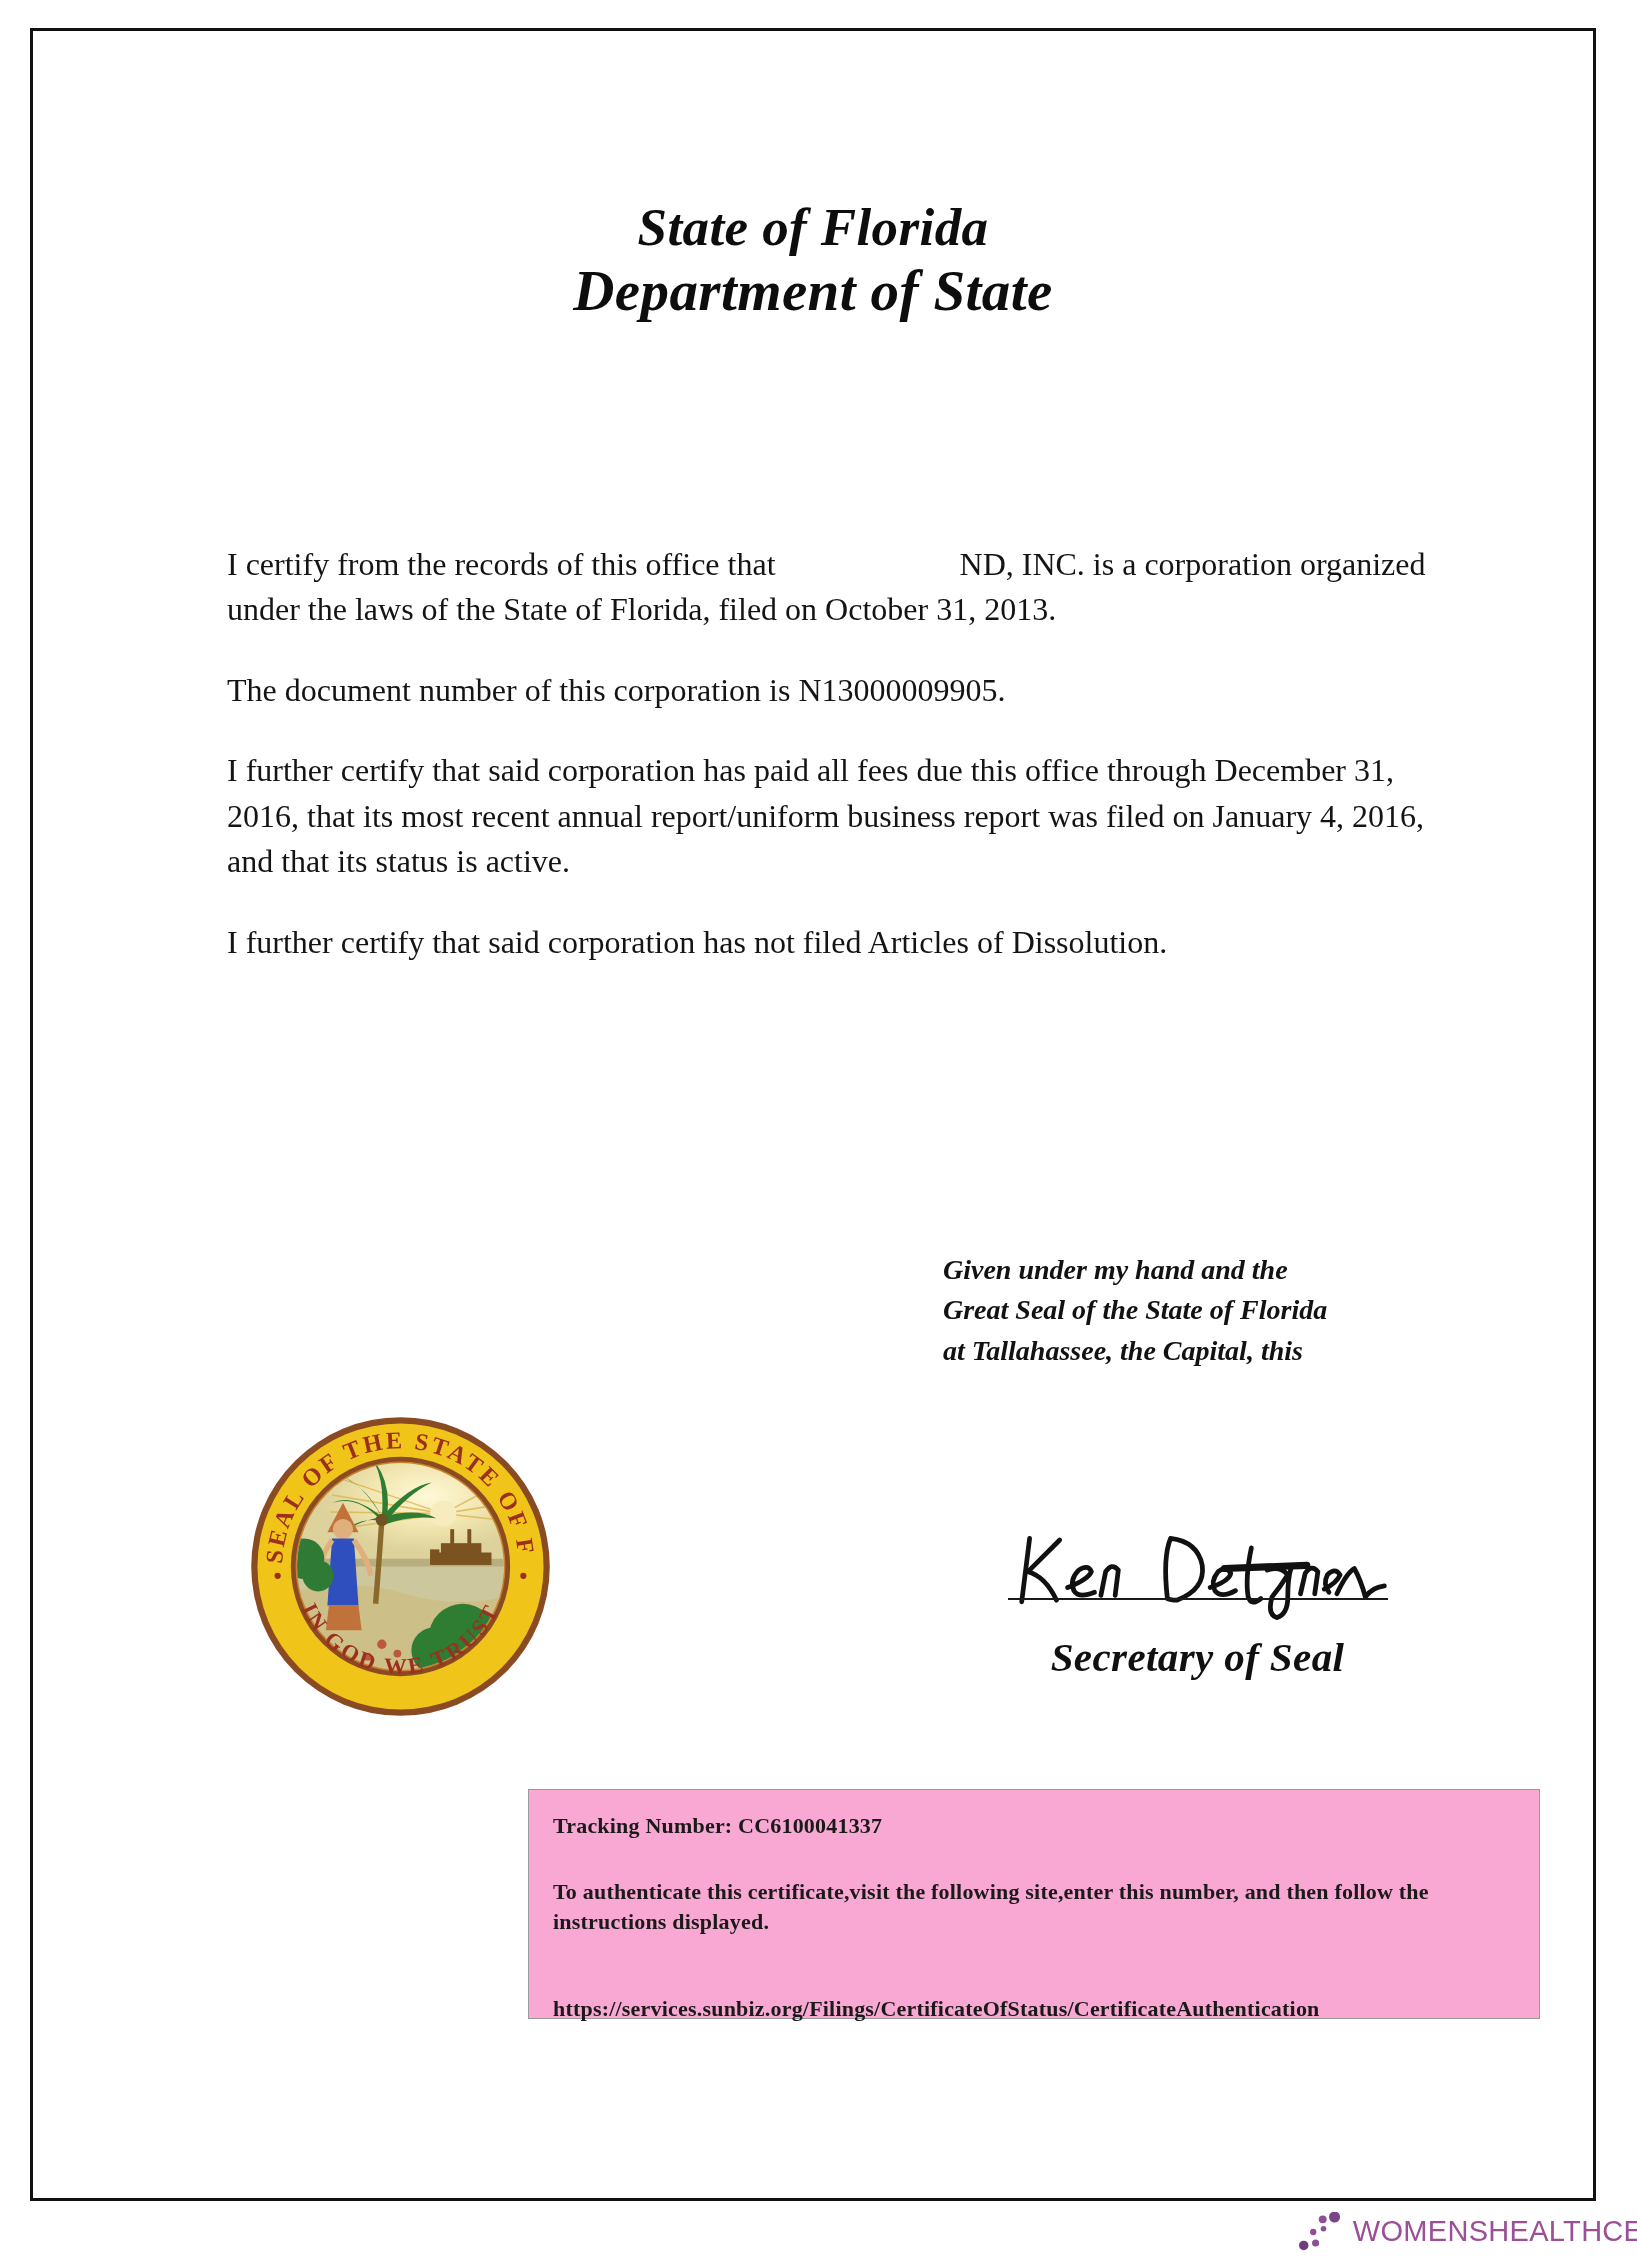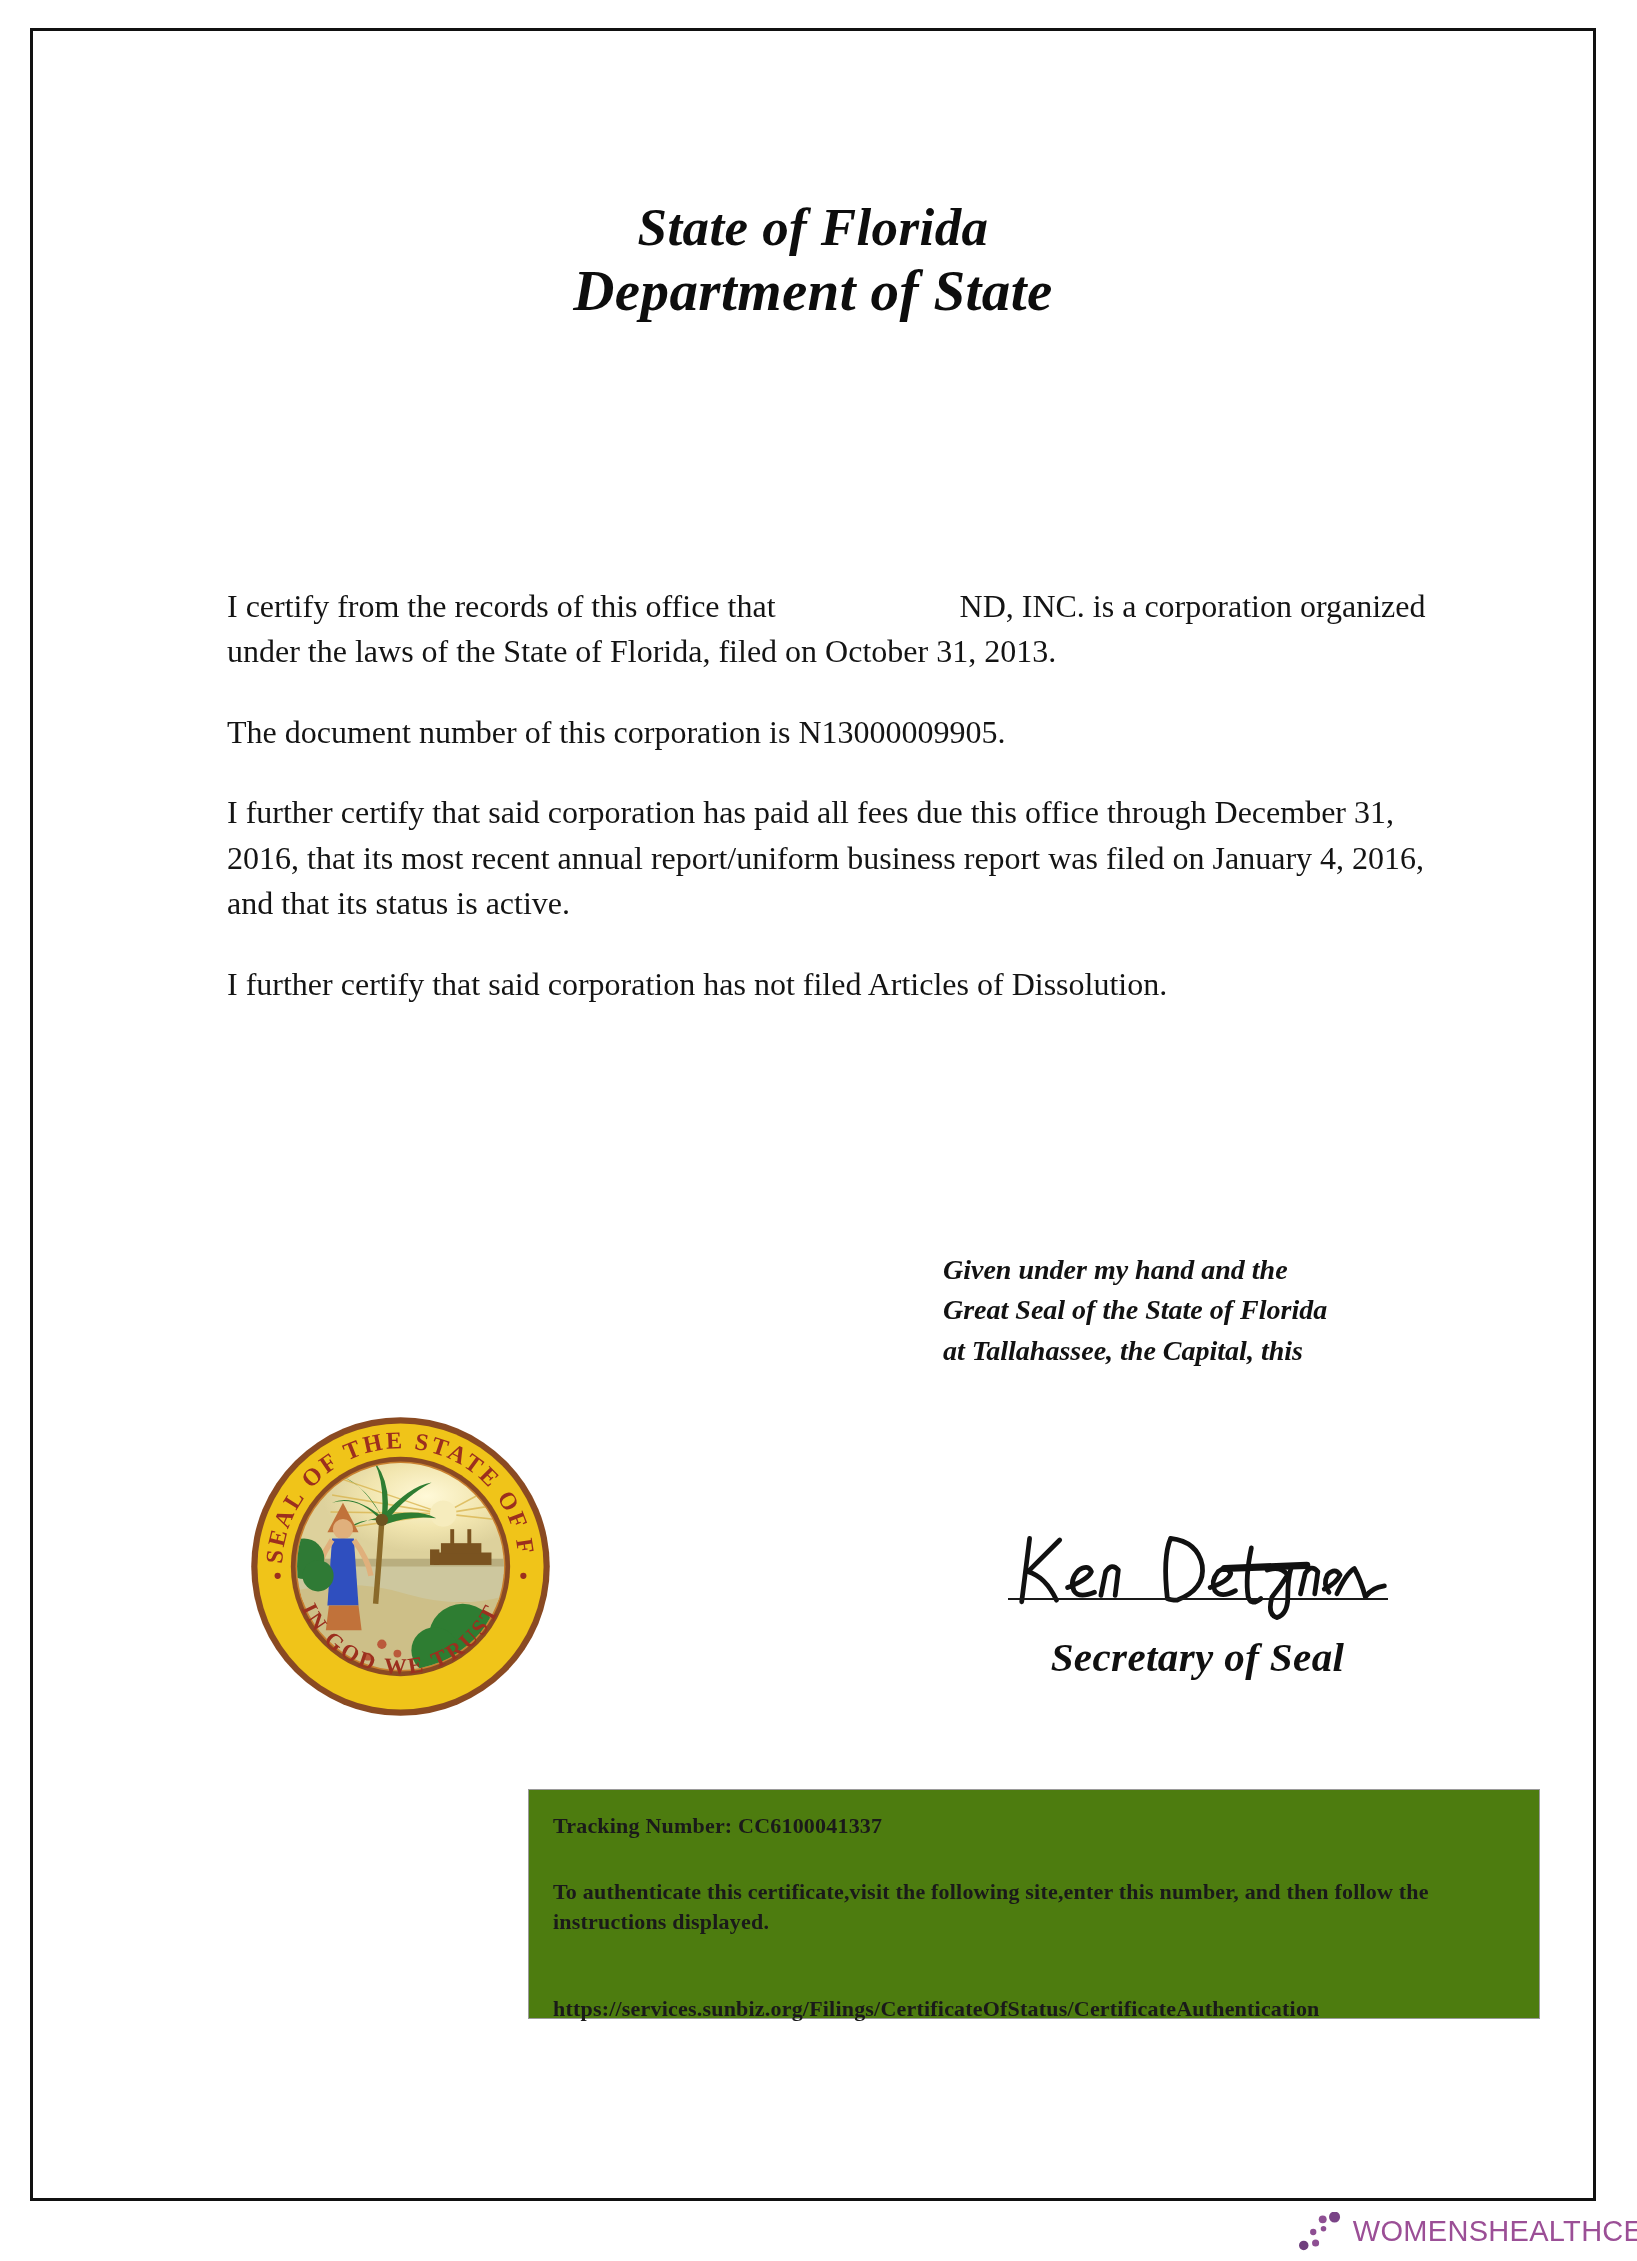--- a/index.html
+++ b/index.html
@@ -54,21 +54,20 @@
     margin-top: 8px;
     letter-spacing: 0.4px;
   }
 
   
   #body-copy {
     position: absolute;
     left: 194px;
     top: 511px;
     width: 1236px;
-    margin-top: 42px;
   }
   .body-par {
     font-size: 32px;
     line-height: 1.42;
     color: #141414;
     margin: 0 0 35px 0;
     text-align: left;
   }
   .body-par:last-child { margin-bottom: 0; }
 
@@ -140,21 +139,21 @@
 
   
   #tracking-box {
     position: absolute;
     left: 495px;
     top: 1758px;
     width: 1012px;
     height: 230px;
     border: 1.6px solid #9a9a9a;
     box-sizing: border-box;
-    background: #4d7c0f;
+    background: #f9a8d4;
     padding: 20.6px 24px 0 24px;
   }
   .track-line {
     font-weight: bold;
     font-size: 22px;
     line-height: 1.38;
     color: #1a1a1a;
     letter-spacing: 0.2px;
   }
   #tracking-number-line { margin-bottom: 36px; }

